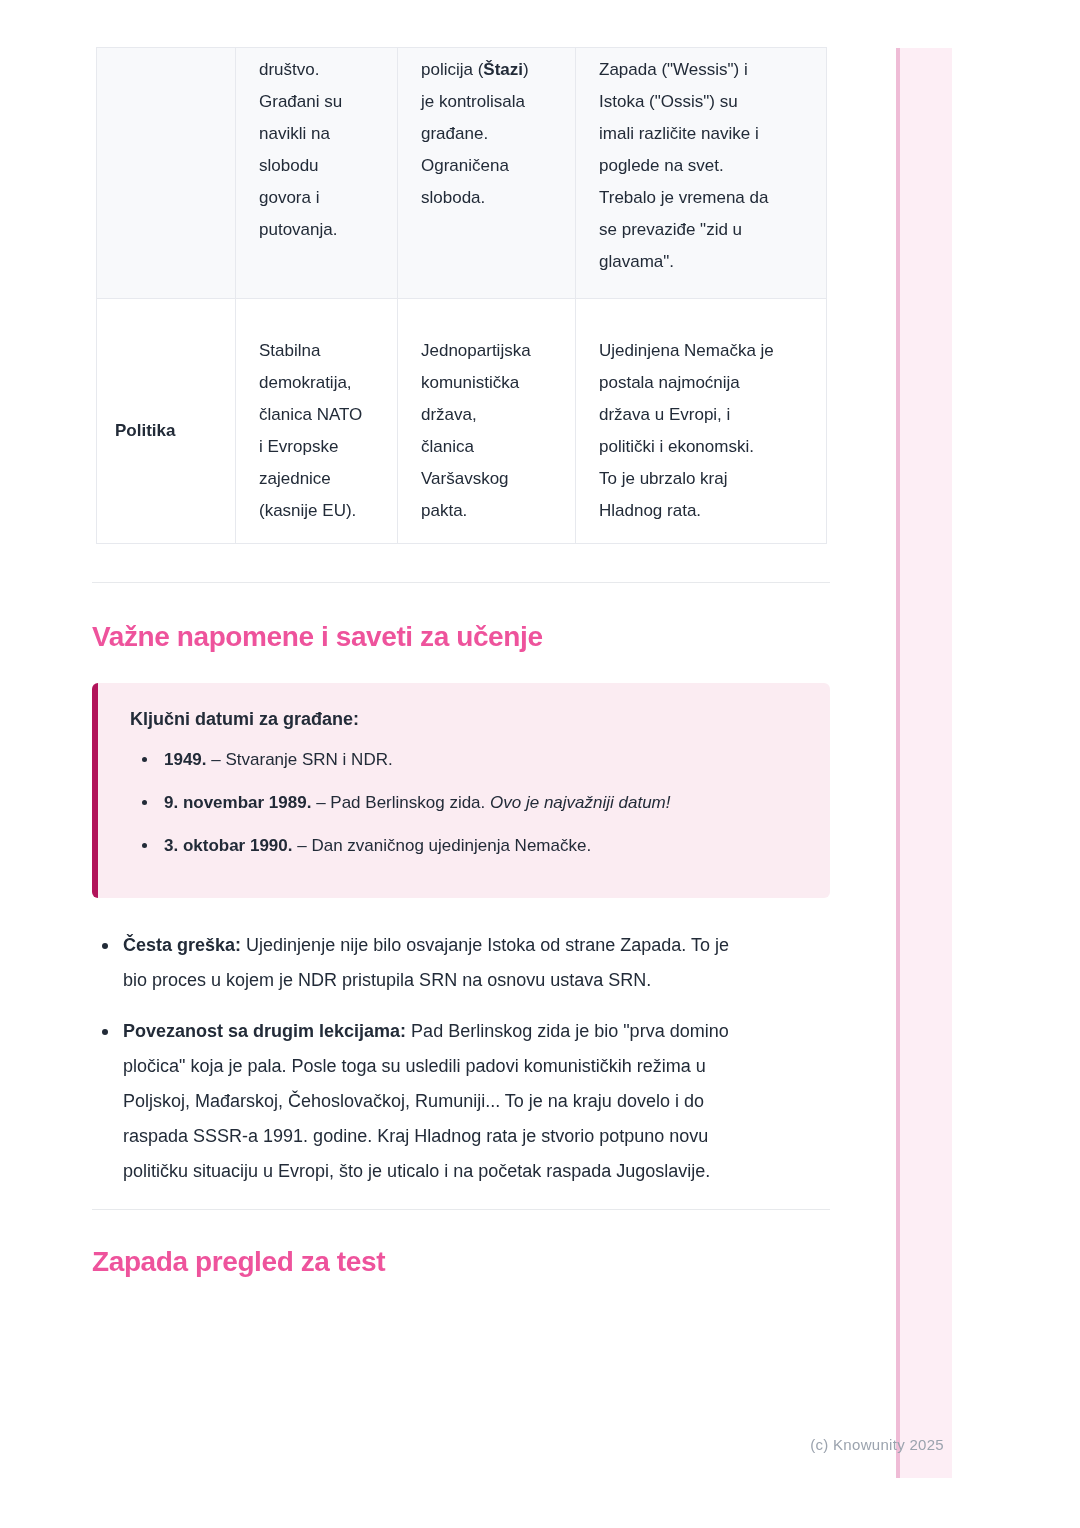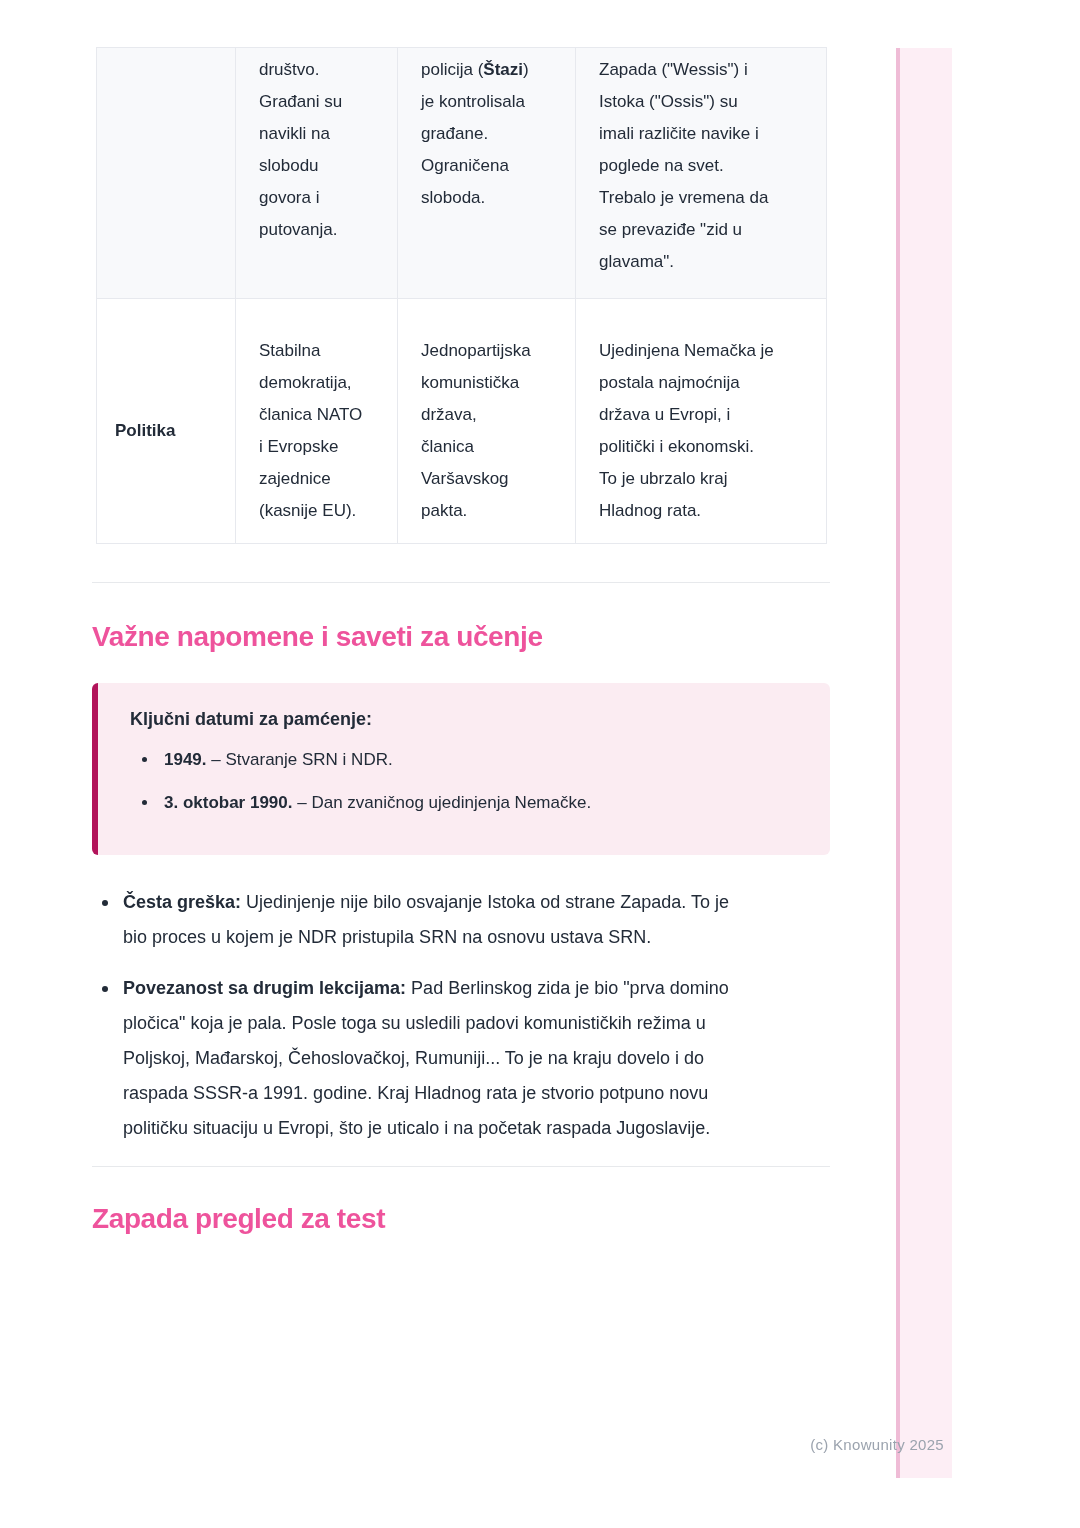--- a/index.html
+++ b/index.html
@@ -131,23 +131,24 @@
 Hladnog rata.</span></td>
       </tr>
     </tbody>
       </table>
 
     <div class="divider"></div>
 
     <h2 class="section">Važne napomene i saveti za učenje</h2>
 
     <div class="callout">
-      <div class="callout-title">Ključni datumi za pamćenje:</div>
+      <div class="callout-title">Ključni datumi za građane:</div>
       <ul class="key-dates">
         <li><span class="b">1949.</span><span> – Stvaranje SRN i NDR.</span></li>
+        <li><span class="b">9. novembar 1989.</span><span> – Pad Berlinskog zida. </span><span class="i">Ovo je najvažniji datum!</span></li>
         <li><span class="b">3. oktobar 1990.</span><span> – Dan zvaničnog ujedinjenja Nemačke.</span></li>
       </ul>
     </div>
 
     <ul class="main">
       <li><span class="b">Česta greška:</span><span> Ujedinjenje nije bilo osvajanje Istoka od strane Zapada. To je
 bio proces u kojem je NDR pristupila SRN na osnovu ustava SRN.</span></li>
       <li><span class="b">Povezanost sa drugim lekcijama:</span><span> Pad Berlinskog zida je bio "prva domino
 pločica" koja je pala. Posle toga su usledili padovi komunističkih režima u
 Poljskoj, Mađarskoj, Čehoslovačkoj, Rumuniji... To je na kraju dovelo i do

